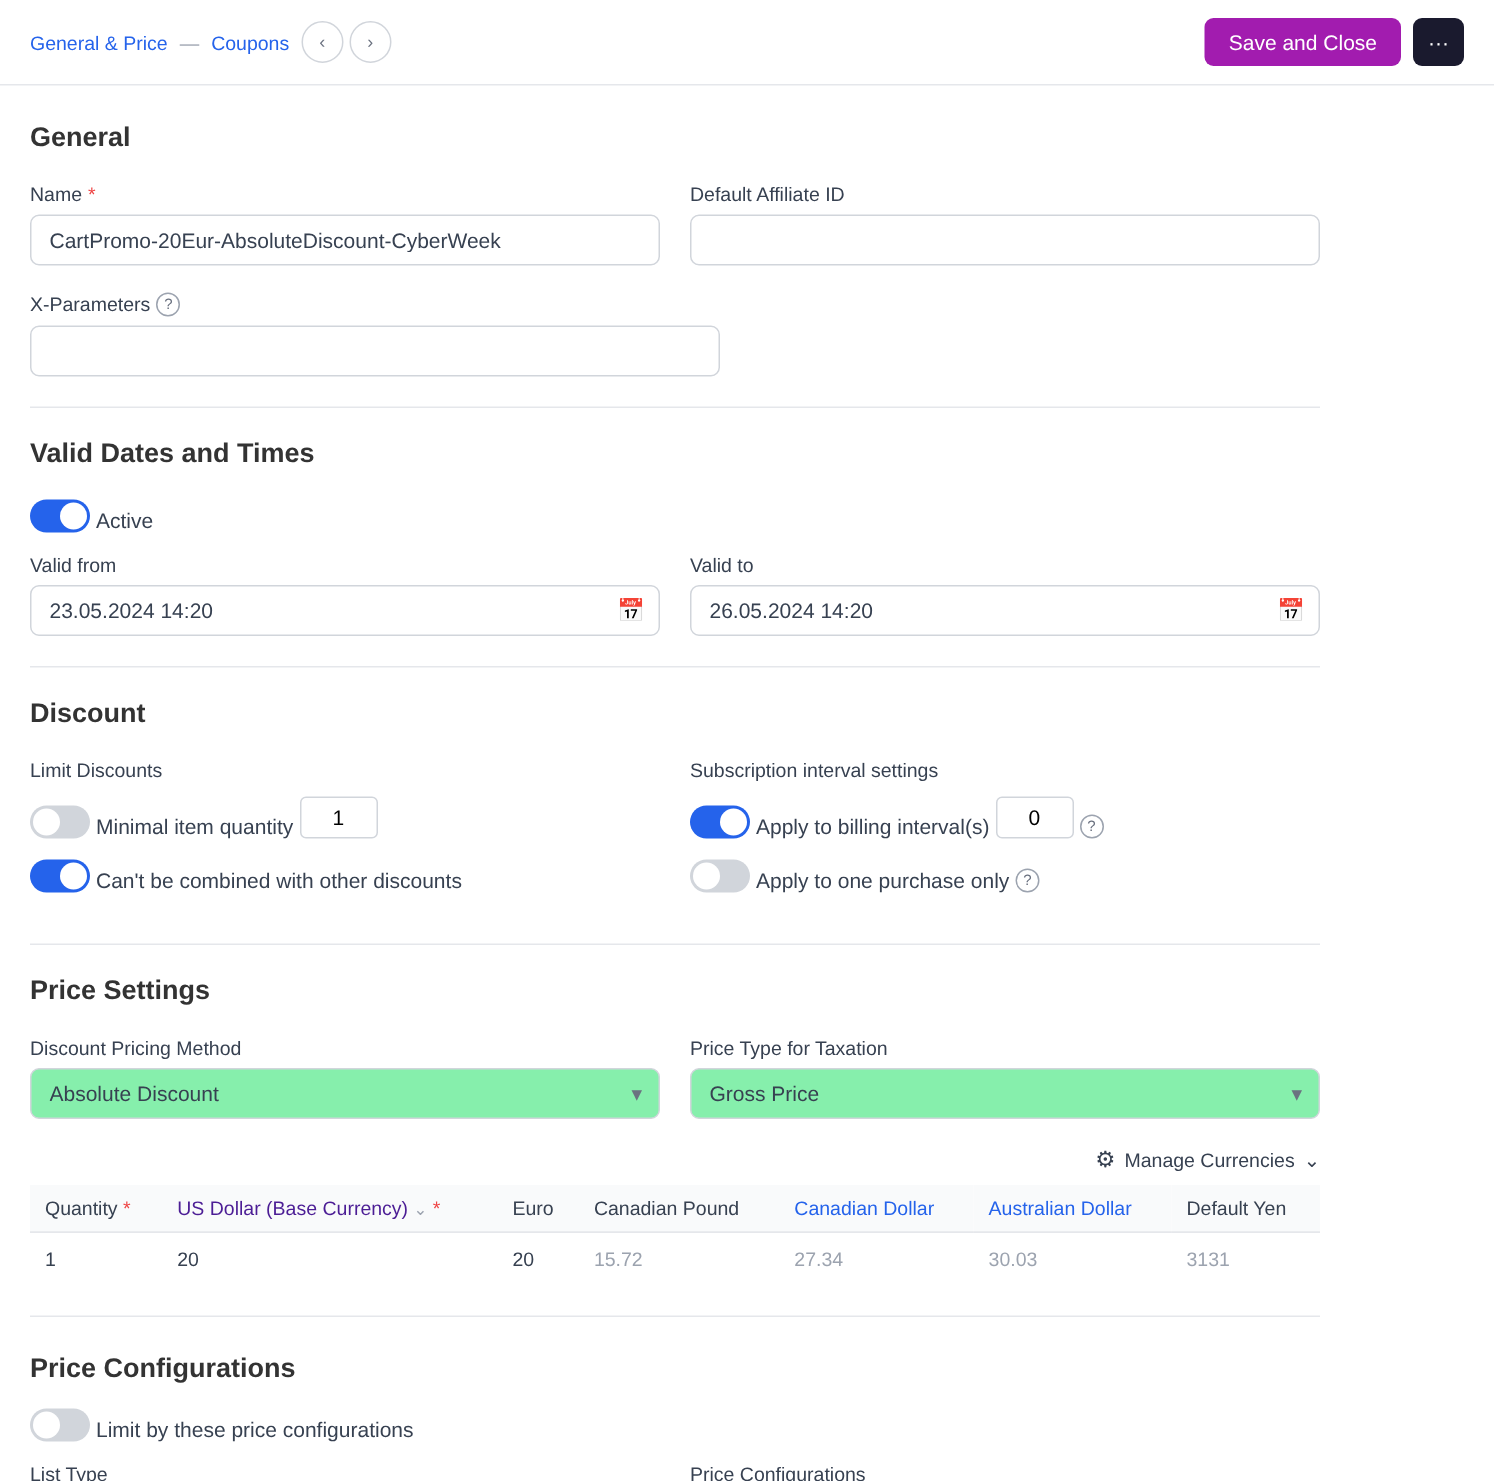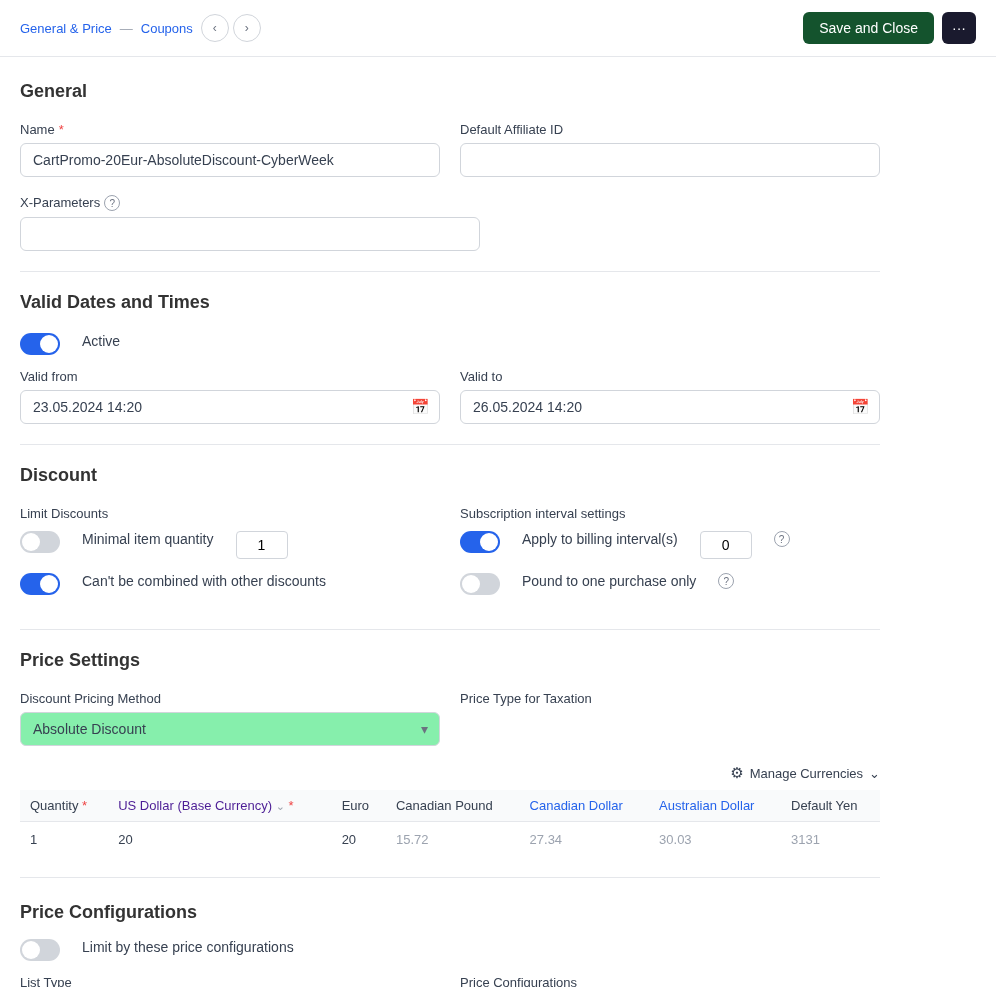--- a/index.html
+++ b/index.html
@@ -14,21 +14,21 @@
     .nav-tab.active { color: #2563eb; }
     .nav-separator { color: #9ca3af; font-size: 13px; }
     .nav-arrows { display: flex; gap: 4px; }
     .nav-arrow-btn {
       width: 28px; height: 28px; border: 1px solid #d1d5db; border-radius: 50%;
       background: #fff; cursor: pointer; display: flex; align-items: center; justify-content: center;
       color: #6b7280; font-size: 12px;
     }
     .top-bar-right { display: flex; align-items: center; gap: 8px; }
     .save-close-btn {
-      background: #14532d; color: #fff; border: none; border-radius: 6px;
+      background: #a21caf; color: #fff; border: none; border-radius: 6px;
       padding: 8px 16px; font-size: 14px; cursor: pointer; font-weight: 500;
     }
     .more-btn {
       background: #1a1a2e; color: #fff; border: none; border-radius: 6px;
       padding: 8px 10px; font-size: 14px; cursor: pointer;
     }
 
     .content { padding: 24px 20px; max-width: 900px; }
 
     .section-title { font-size: 18px; font-weight: 600; margin-bottom: 20px; }
@@ -43,21 +43,21 @@
     }
 
     .help-icon {
       width: 16px; height: 16px; border: 1px solid #9ca3af; border-radius: 50%;
       display: inline-flex; align-items: center; justify-content: center;
       font-size: 10px; color: #6b7280; cursor: pointer;
     }
 
     .section-divider { border: none; border-top: 1px solid #e5e7eb; margin: 20px 0; }
 
-    .toggle-row { display: flex; align-items: flex-start; gap: 22px; margin-bottom: 14px; }
+    .toggle-row { display: flex; align-items: flex-end; gap: 4px; margin-bottom: 14px; }
     .toggle {
       width: 40px; height: 22px; border-radius: 11px; position: relative;
       cursor: pointer; flex-shrink: 0;
     }
     .toggle.on { background: #2563eb; }
     .toggle.off { background: #d1d5db; }
     .toggle::after {
       content: ''; position: absolute; width: 18px; height: 18px;
       border-radius: 50%; background: #fff; top: 2px; transition: left 0.2s;
     }
@@ -209,21 +209,21 @@
 
         <div class="toggle-row">
           <div class="toggle on"></div>
           <span class="toggle-label">Apply to billing interval(s)</span>
           <input class="inline-input" value="0" style="">
           <span class="help-icon">?</span>
         </div>
 
         <div class="toggle-row">
           <div class="toggle off"></div>
-          <span class="toggle-label">Pound to one purchase only</span>
+          <span class="toggle-label">Apply to one purchase only</span>
           <span class="help-icon">?</span>
         </div>
       </div>
     </div>
   </div>
 
   <hr class="section-divider">
 
   <div>
     <div class="section-title">Price Settings</div>
@@ -232,20 +232,25 @@
       <div class="form-group">
         <div class="form-label">Discount Pricing Method</div>
         <div class="select-wrapper">
           <select class="select-input">
             <option>Absolute Discount</option>
           </select>
         </div>
       </div>
       <div class="form-group">
         <div class="form-label">Price Type for Taxation</div>
+        <div class="select-wrapper">
+          <select class="select-input">
+            <option>Gross Price</option>
+          </select>
+        </div>
       </div>
     </div>
 
     <div class="manage-currencies-row">
       <span class="gear-icon">⚙</span>
       <span>Manage Currencies</span>
       <span>⌄</span>
     </div>
 
     <table class="price-table">

